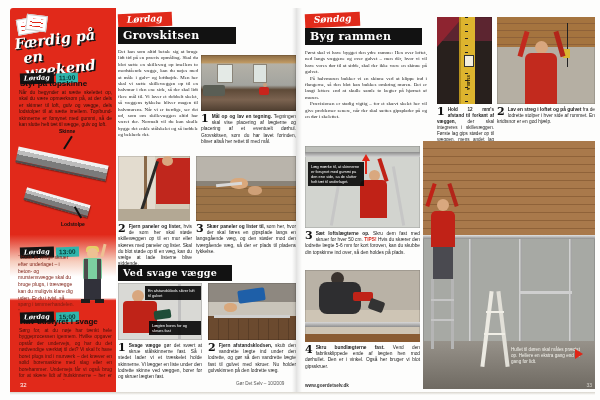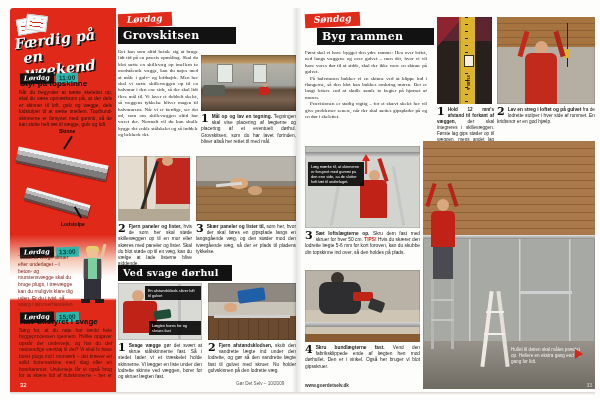--- a/index.html
+++ b/index.html
@@ -146,21 +146,21 @@
     <div class="abs" style="left:34px;top:22px;width:18px;height:11px;background:#d9a87c;border-radius:45%;"></div>
     <div class="abs" style="left:52px;top:30px;width:14px;height:9px;background:#cfa077;border-radius:45%;"></div>
     <div class="abs" style="left:20px;top:27px;width:26px;height:2.5px;background:#d8d8d8;transform:rotate(-6deg);"></div>
   </div>
   <div class="abs step" style="left:196px;top:224px;width:100px;">
     <span class="num">3</span>
     <b>Skær paneler og lister til,</b>
     <span>som her, hvor der skal føres en gipsplade langs en langsgående væg, og den støder mod den tværgående væg, så der er plads til pladens tykkelse.</span>
   </div>
 
-  <div class="abs banner small" style="left:118px;top:265px;width:109px;">Ved svage dørhul</div>
+  <div class="abs banner small" style="left:118px;top:265px;width:109px;">Ved svage vægge</div>
 
   <div class="abs photo" style="left:118px;top:283px;width:84px;height:57px;background:#d9d9d5;">
     <div class="abs" style="left:60px;top:0;width:3px;height:57px;background:#c0c0c0;"></div>
     <div class="abs" style="left:14px;top:7px;width:12px;height:12px;background:#d8a77f;border-radius:50%;"></div>
     <div class="abs" style="left:5px;top:18px;width:34px;height:32px;background:#bf2318;border-radius:4px 4px 0 0;"></div>
     <div class="abs" style="left:36px;top:27px;width:17px;height:9px;background:#1f4d38;transform:rotate(-8deg);border-radius:2px;"></div>
     <div class="abs note-box" style="left:27px;top:3px;width:50px;">En afstandsklods sikrer luft til gulvet</div>
     <div class="abs note-box" style="left:31px;top:38px;width:46px;">Lægten bores for og skrues fast</div>
   </div>
   <div class="abs step" style="left:118px;top:343px;width:84px;">
@@ -179,21 +179,21 @@
     <span class="num">2</span>
     <b>Fjern afstandsklodsen,</b>
     <span>skub den vandrette lægte ind under den lodrette, og gør så den vandrette lægte fast til gulvet med skruer. Nu holder gulvskinnen på den lodrette væg.</span>
   </div>
 
   <div class="abs footer" style="left:236px;top:381px;">Gør Det Selv – 10/2009</div>
 
   <div class="abs fold"></div>
 
   <div class="abs script-badge" style="left:305px;top:13px;">Søndag</div>
-  <div class="abs banner" style="left:305px;top:28px;width:112px;margin-left:12px;">Byg rammen</div>
+  <div class="abs banner" style="left:305px;top:28px;width:112px;">Byg rammen</div>
   <div class="abs intro" style="left:305px;top:50px;width:122px;height:92px;">
     <p>Først skal vi have bygget den ydre ramme: Hen over loftet, ned langs væggene og over gulvet – men dér, hvor vi vil have vores dør til at sidde, skal der ikke være en skinne på gulvet.</p>
     <p>På halvmuren bukker vi en skinne ved at klippe ind i flangerne, så den blot kan bukkes omkring muren. Det er langt lettere end at skulle samle to lægter på hjørnet af muren.</p>
     <p>Præcisionen er stadig vigtig – for et skævt skelet her vil give problemer senere, når der skal sættes gipsplader på og en dør i skelettet.</p>
   </div>
 
   <div class="abs photo" style="left:437px;top:17px;width:55px;height:87px;background:linear-gradient(180deg,#5c2530 0 28%,#28201d 28% 100%);">
     <div class="abs" style="left:0;top:0;width:0;height:0;border-left:26px solid #8e2430;border-bottom:30px solid transparent;"></div>
     <div class="abs" style="left:22px;top:0;width:14px;height:87px;background:#ddb42e;border-left:2px solid #b8931f;">
       <div class="abs" style="left:4px;top:0;width:3px;height:87px;background:repeating-linear-gradient(180deg,#222 0 1px,transparent 1px 7px);"></div>

